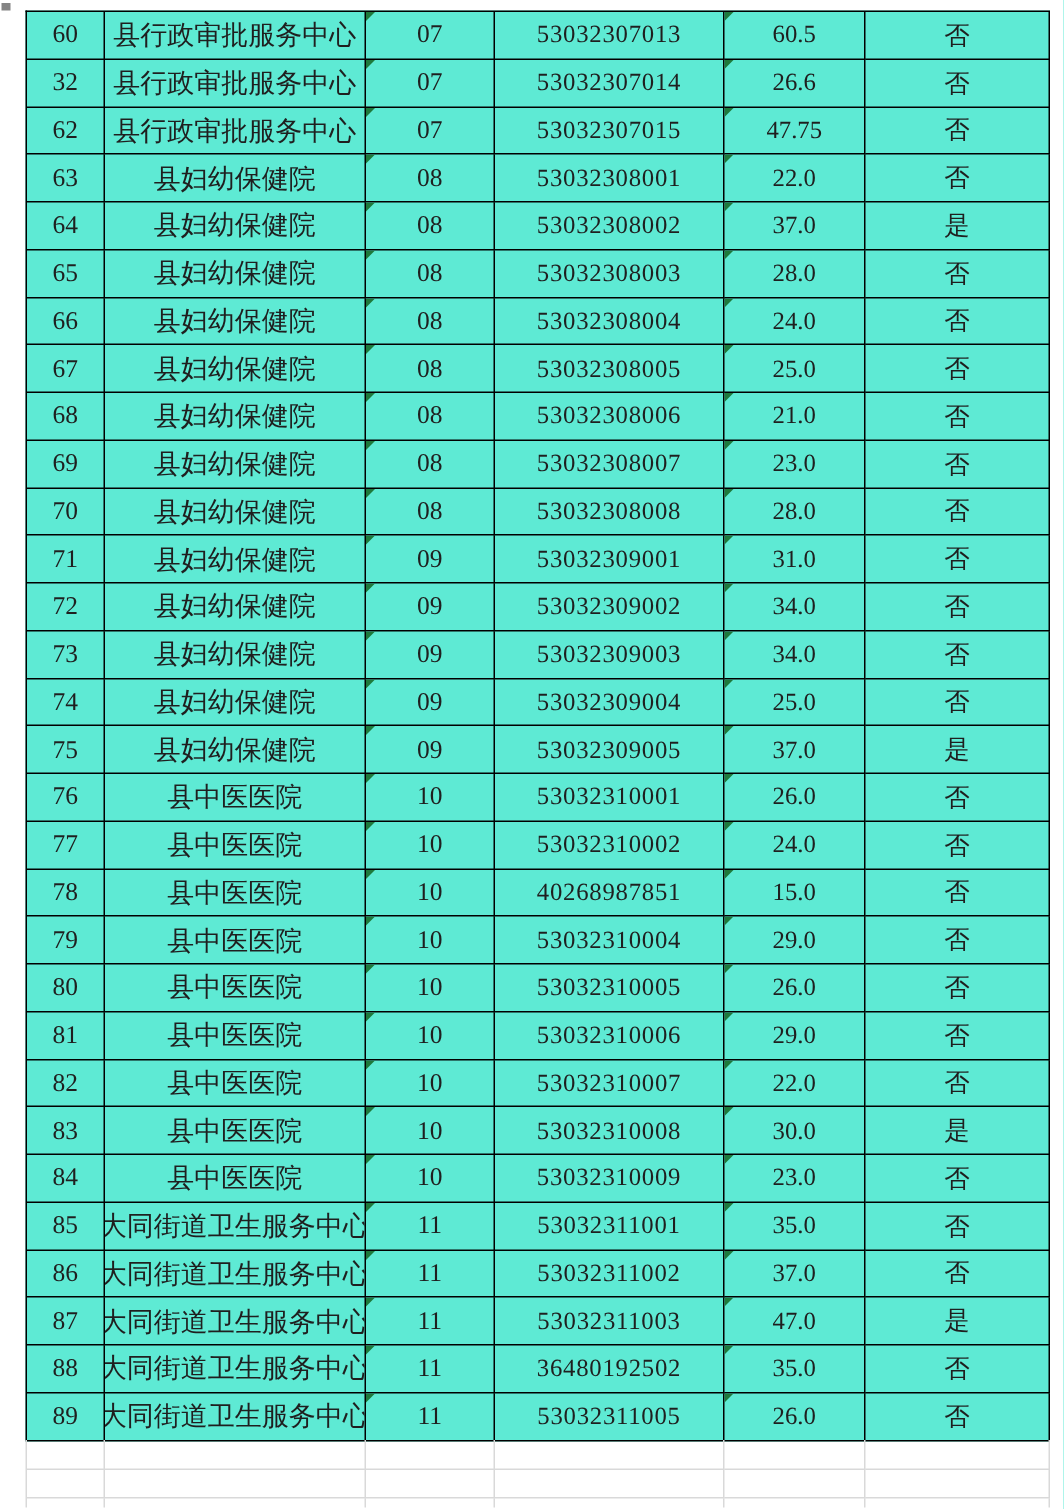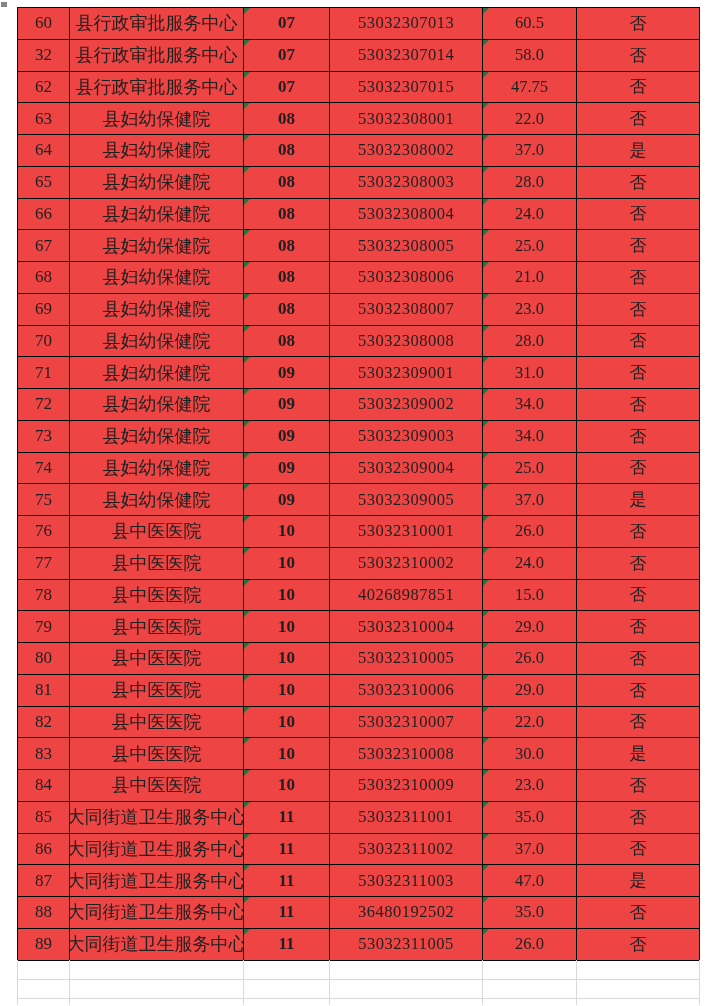--- a/index.html
+++ b/index.html
@@ -8,33 +8,33 @@
     font-family:"Liberation Serif","DejaVu Serif",serif;
     --border:#000000; --gridline:#d9d9d9; --green:#1e7a3c; --text:#1f1f1f;
   }
   .sheet-table{
     position:absolute;left:17px;top:7px;
     display:grid;
     grid-template-columns:52px 174px 86px 153px 94px 123px;
     grid-auto-rows:31.76px;
     border-top:1px solid var(--border);
     border-left:1px solid var(--border);
-    background:#ef4444;
+    background:#5eead4;
   }
   .cell{
     position:relative;
     border-right:1px solid var(--border);
     border-bottom:1px solid var(--border);
     display:flex;align-items:center;justify-content:center;
     overflow:hidden;white-space:nowrap;
     color:var(--text);
   }
   .c-num{font-size:17px;}
   .c-org{font-size:18px;}
-  .c-code{font-size:17px;font-weight:bold;}
+  .c-code{font-size:17px;}
   .c-exam{font-size:16.5px;letter-spacing:.5px;}
   .c-score{font-size:16.5px;}
   .c-flag{font-size:17px;}
   .tri{
     position:absolute;top:0;left:0;width:0;height:0;
     border-top:6px solid var(--green);
     border-right:6px solid transparent;
   }
   .empty-grid{
     position:absolute;left:17px;top:960px;
@@ -81,21 +81,21 @@
     </div>
     <div class="cell c-code">
       <i class="tri"></i>
       <span>07</span>
     </div>
     <div class="cell c-exam">
       <span>53032307014</span>
     </div>
     <div class="cell c-score">
       <i class="tri"></i>
-      <span>58.0</span>
+      <span>26.6</span>
     </div>
     <div class="cell c-flag">
       <span>否</span>
     </div>
     <div class="cell c-num">
       <span>62</span>
     </div>
     <div class="cell c-org">
       <span>县行政审批服务中心</span>
     </div>

